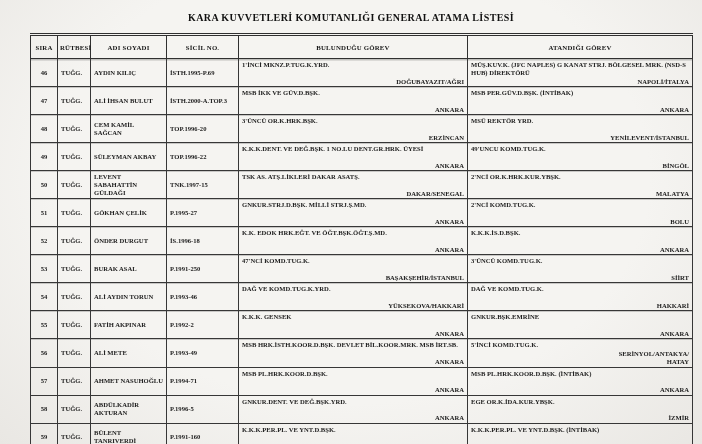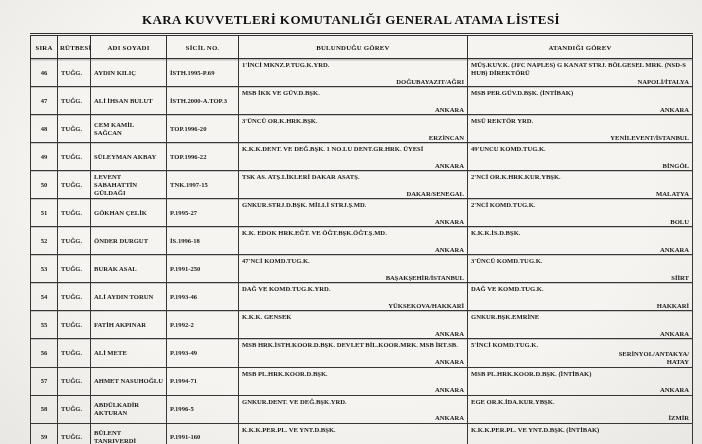--- a/index.html
+++ b/index.html
@@ -9,21 +9,21 @@
     background-image:radial-gradient(ellipse at 50% 40%, #f5f4f1 60%, #e9e7e3 100%);
     font-family:"Liberation Serif","DejaVu Serif",serif;
     color:#161616;
     -webkit-font-smoothing:antialiased;
     overflow:hidden;
   }
   .page{position:relative;width:702px;height:444px;}
   .doc-title{
     position:absolute;top:12px;left:0;width:100%;
     text-align:center;
-    font-size:13px;font-weight:bold;letter-spacing:.4px;
+    font-size:10px;font-weight:bold;letter-spacing:.4px;
     color:#111;
   }
   table.atama{
     position:absolute;top:33px;left:30px;
     width:662px;
     border-collapse:collapse;table-layout:fixed;
     border:1.5px solid #303030;
     border-top:3px double #303030;
     background:transparent;
   }

